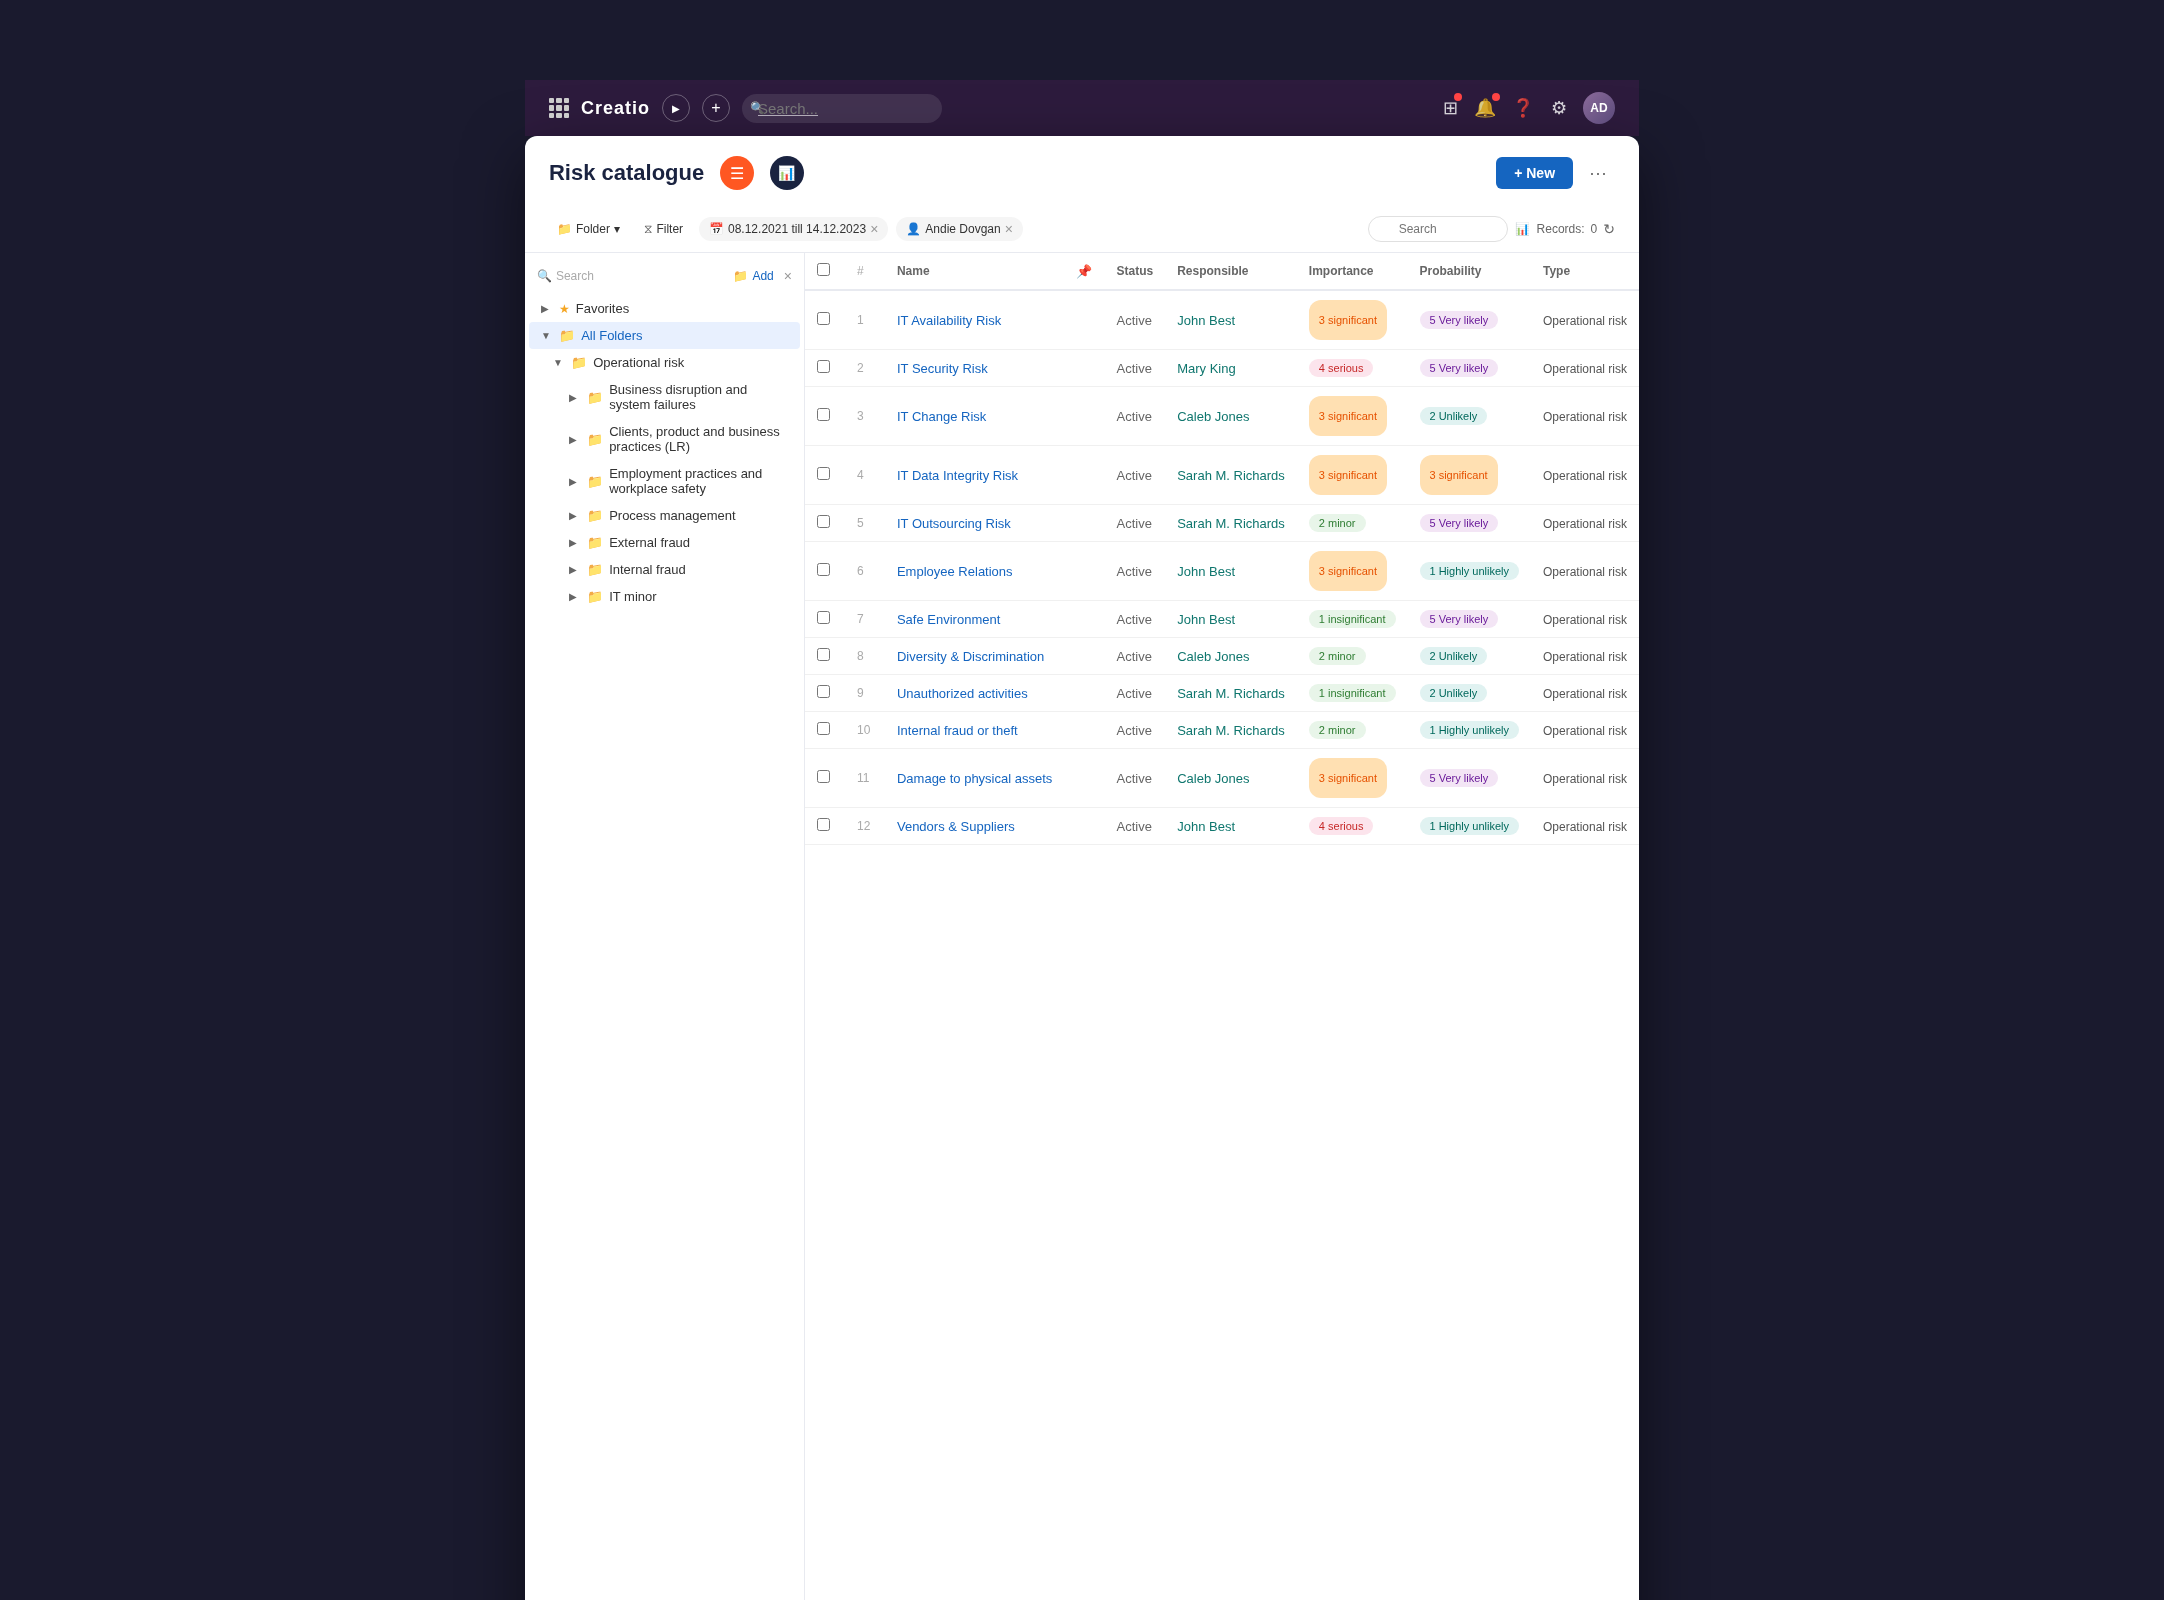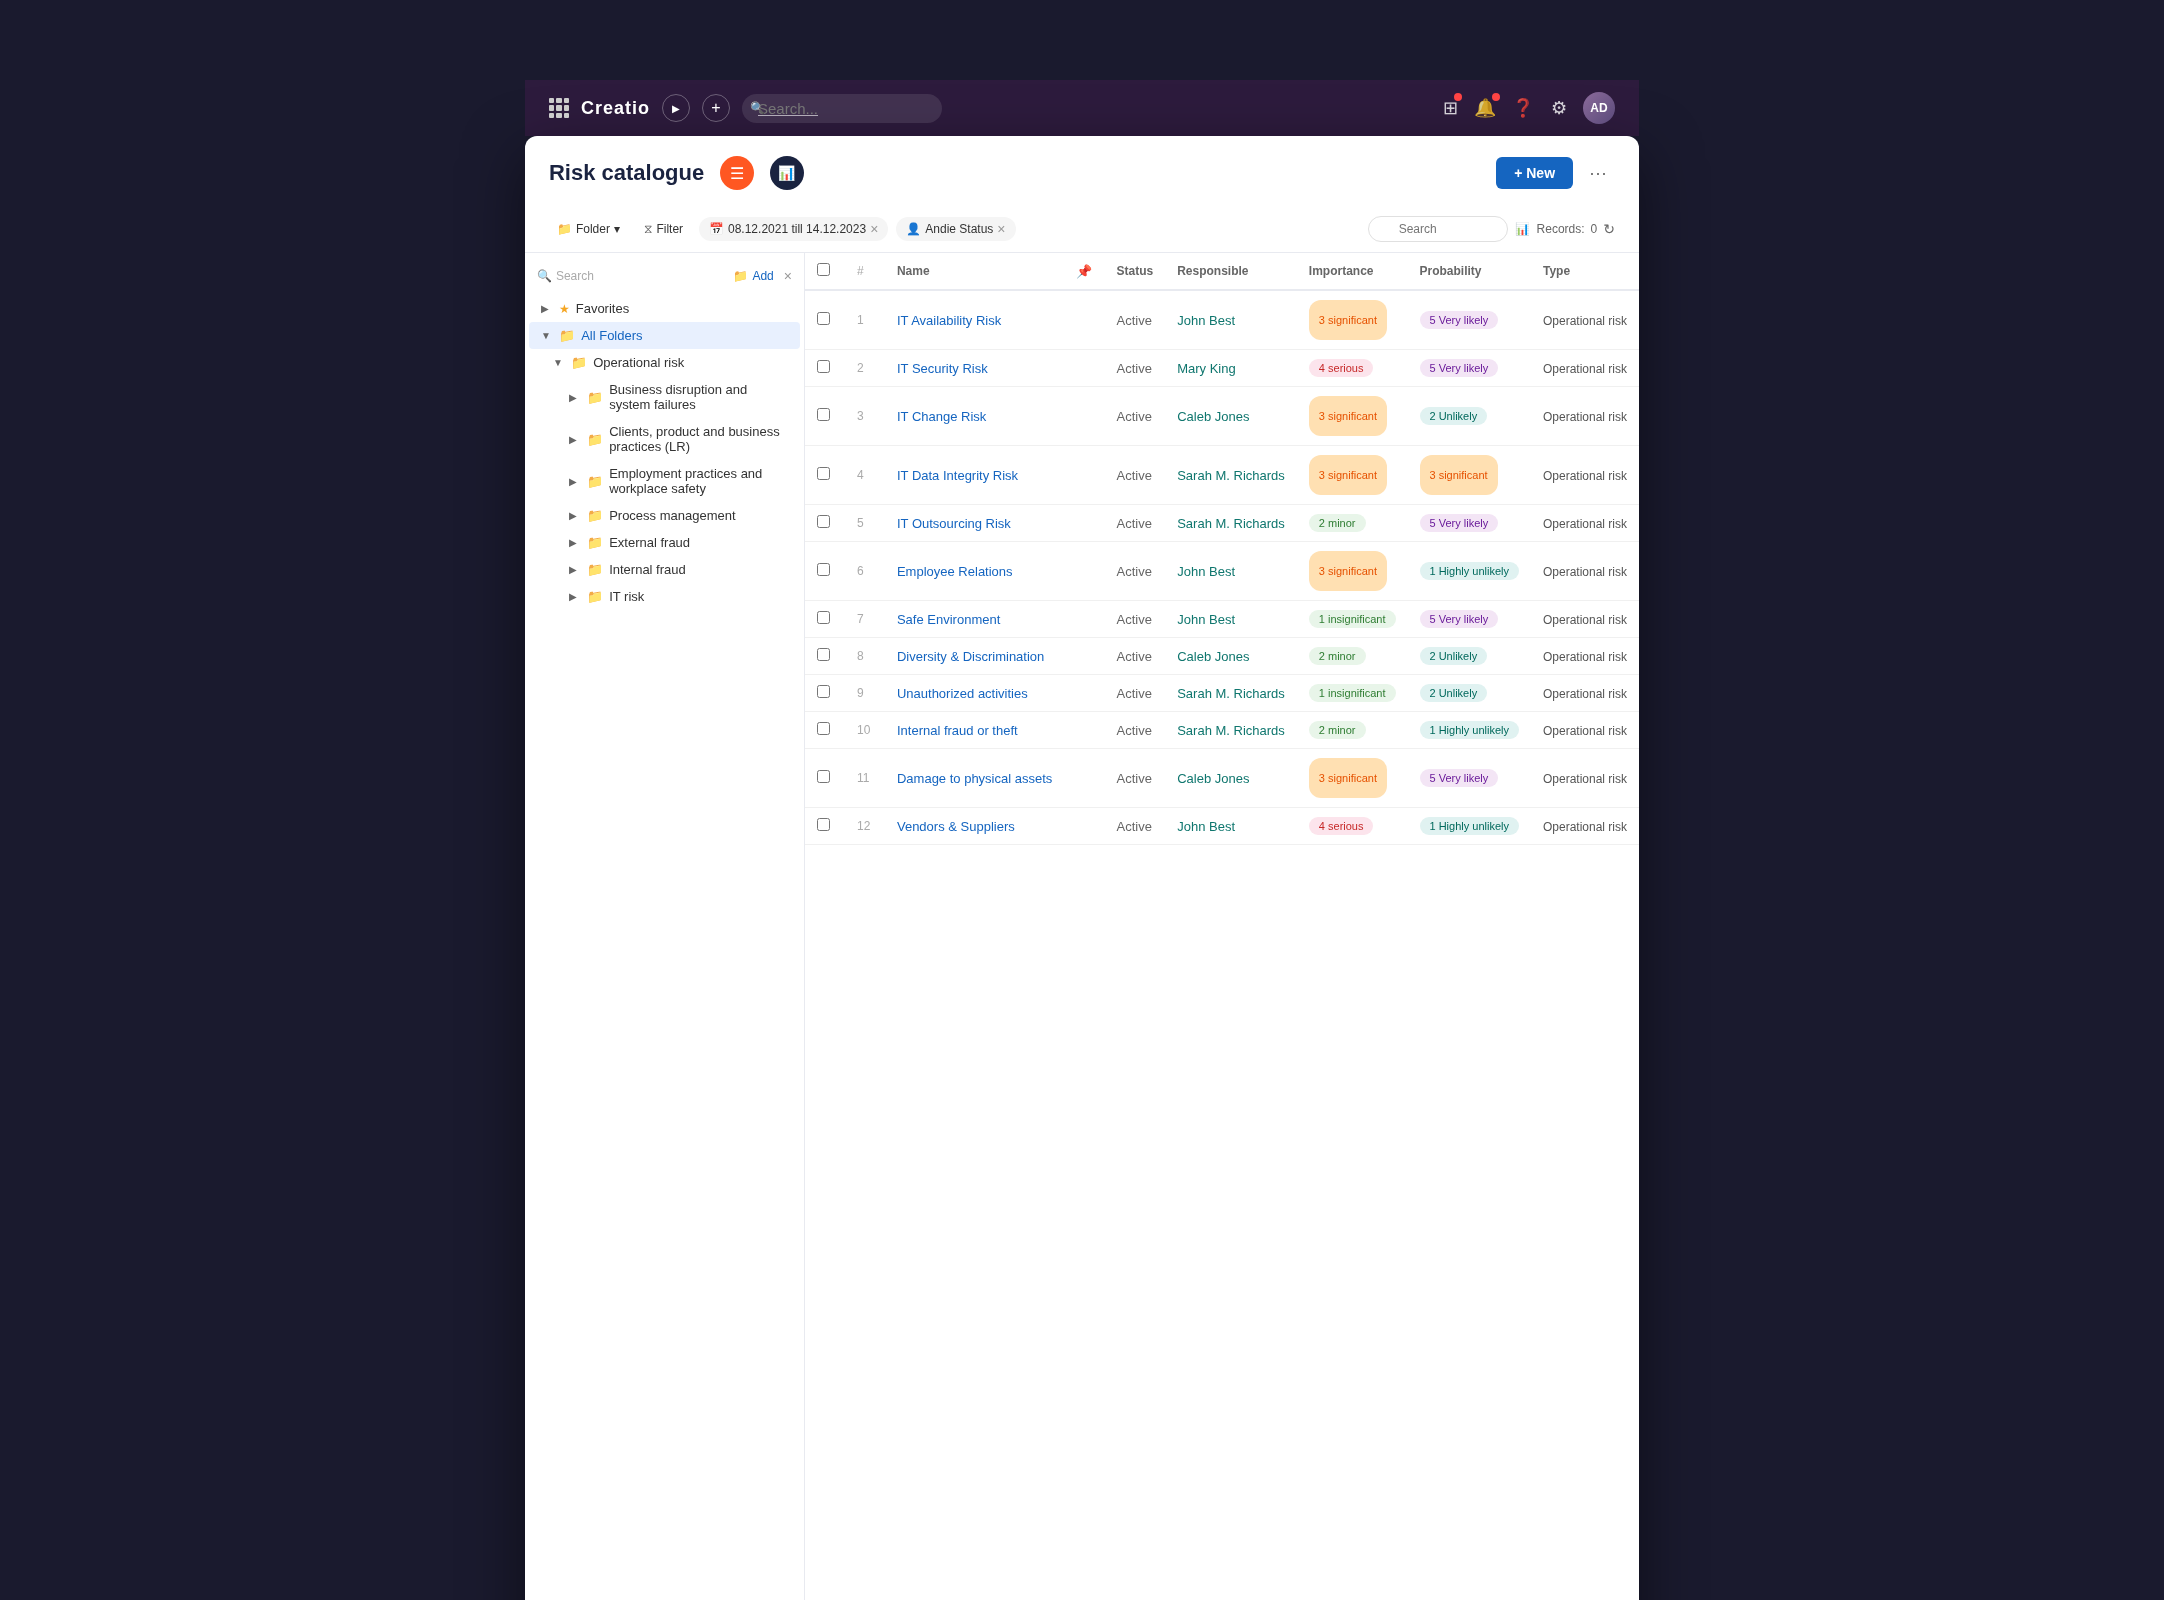--- a/index.html
+++ b/index.html
@@ -362,21 +362,21 @@
               <span class="chip-icon">⧖</span>
               <span>Filter</span>
             </button>
             <div class="filter-tag">
               <span>📅</span>
               <span>08.12.2021 till 14.12.2023</span>
               <span class="close">×</span>
             </div>
             <div class="filter-tag">
               <span>👤</span>
-              <span>Andie Status</span>
+              <span>Andie Dovgan</span>
               <span class="close">×</span>
             </div>
           </div>
           <div class="filters-right">
             <div class="search-wrap">
               <span class="s-icon">🔍</span>
               <input class="search-input-sm" type="text" placeholder="Search" style="">
             </div>
             <div class="records-info">
               <span>📊</span>
@@ -449,21 +449,21 @@
             <span class="label">External fraud</span>
           </div>
           <div class="tree-item tree-indent-2">
             <span class="expand-icon">▶</span>
             <span class="folder-icon">📁</span>
             <span class="label">Internal fraud</span>
           </div>
           <div class="tree-item tree-indent-2">
             <span class="expand-icon">▶</span>
             <span class="folder-icon">📁</span>
-            <span class="label">IT risk</span>
+            <span class="label">IT minor</span>
           </div>
         </div>
 
         <div class="table-area">
           <table>
             <thead>
               <tr>
                 <th class="checkbox-col">
                   <input type="checkbox" style="">
                 </th>

